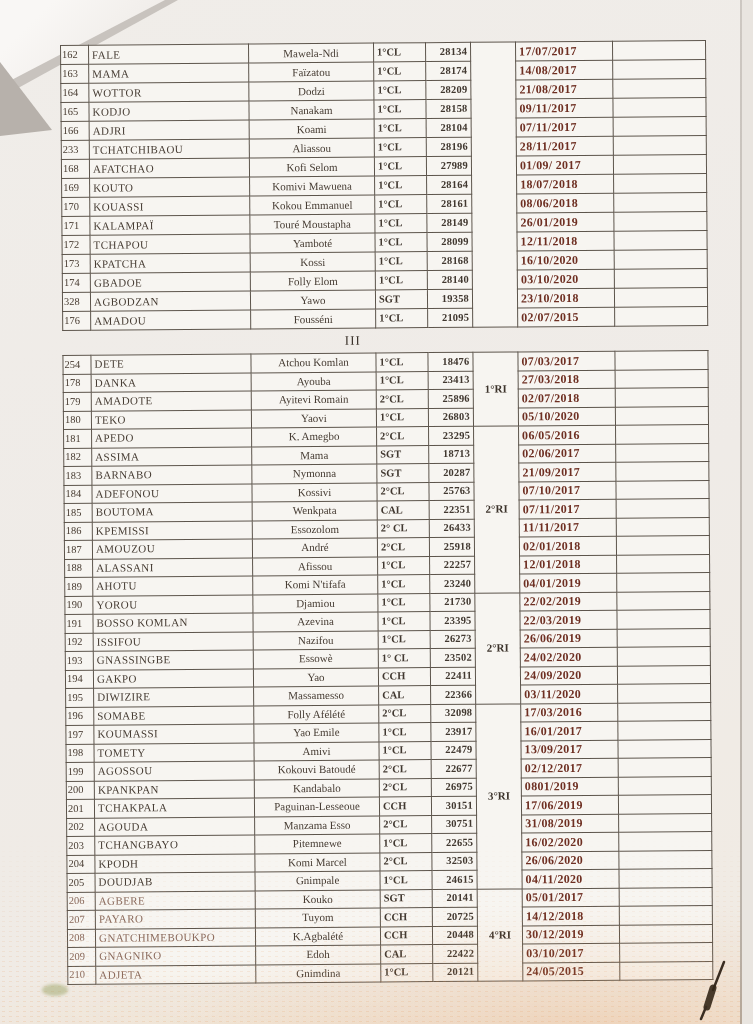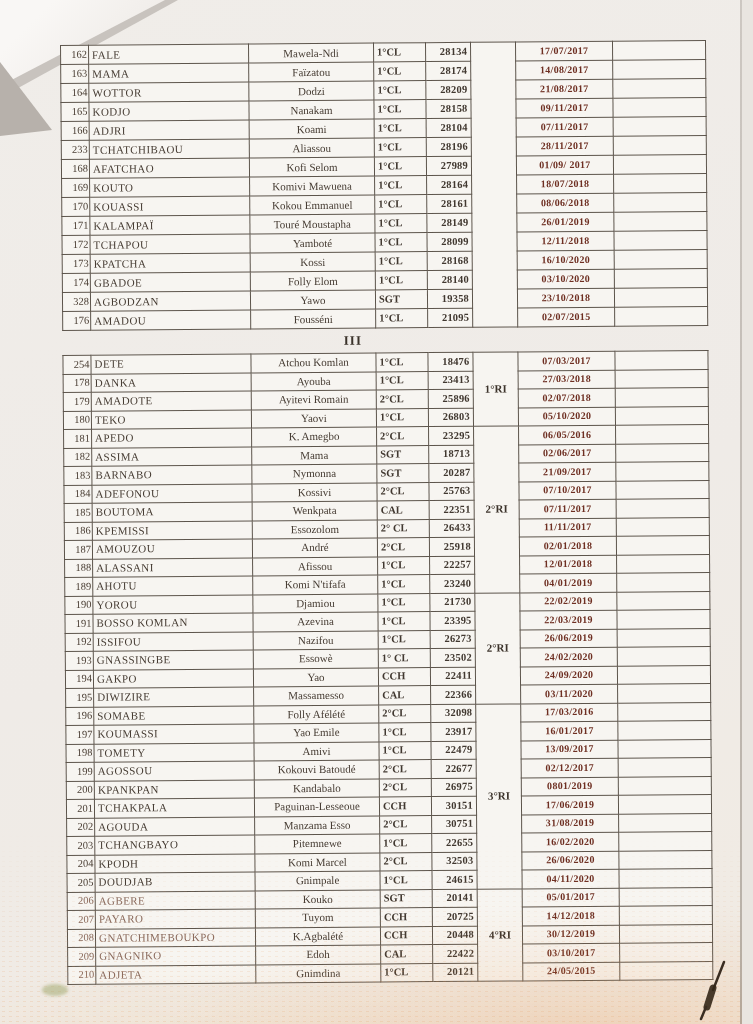--- a/index.html
+++ b/index.html
@@ -39,29 +39,29 @@
   .content{position:absolute;left:60px;top:45px;width:646px;
     transform:rotate(-0.45deg);transform-origin:0 0;}
   table{border-collapse:collapse;table-layout:fixed;width:645px;background:#f7f5f1;
     border:1.5px solid #554c44;}
   col.w-no{width:28px}col.w-sur{width:160px}col.w-fir{width:125px}col.w-rk{width:52px}
   col.w-num{width:45px}col.w-grp{width:45px}col.w-dt{width:97px}col.w-bl{width:93px}
   td{border:1px solid #5d554c;padding:0 3px;font-size:11px;color:#413830;
     white-space:nowrap;overflow:hidden;line-height:1;}
   #part1 td{height:18px;}
   #part2 td{height:17.5px;}
-  .col-no{text-align:right;font-size:10.5px;color:#4c4036;padding:0 1px;}
+  .col-no{text-align:left;font-size:10.5px;color:#4c4036;padding:0 1px;}
   .col-surname{letter-spacing:.4px;color:#463c33;}
   .col-first{color:#463c33;text-align:center;}
   .col-rank{font-weight:600;font-size:10.5px;}
   .col-num{text-align:right;font-weight:600;font-size:10.5px;letter-spacing:.2px;}
   .col-group{text-align:center;font-weight:700;font-size:11px;color:#3c332b;}
-  .col-date{text-align:center;font-weight:700;color:#6e2f22;letter-spacing:.3px;font-size:10px;}
+  .col-date{font-weight:700;color:#6e2f22;letter-spacing:.3px;font-size:12px;}
   .divider{width:645px;height:24px;display:flex;align-items:center;justify-content:center;}
-  .divider span{position:relative;left:-32px;font-weight:700;font-size:13px;color:#3a322a;letter-spacing:1px;}
+  .divider span{position:relative;left:-32px;font-weight:400;font-size:13px;color:#3a322a;letter-spacing:1px;}
   
   #part2 tr:nth-child(n+30) .col-no,#part2 tr:nth-child(n+30) .col-surname{color:#8a6a5c;}
 </style>
 </head>
 <body>
 
 <div class="scan">
   <div class="fold-under"></div>
   <div class="fold"></div>
   <div class="fold-wedge"></div>

